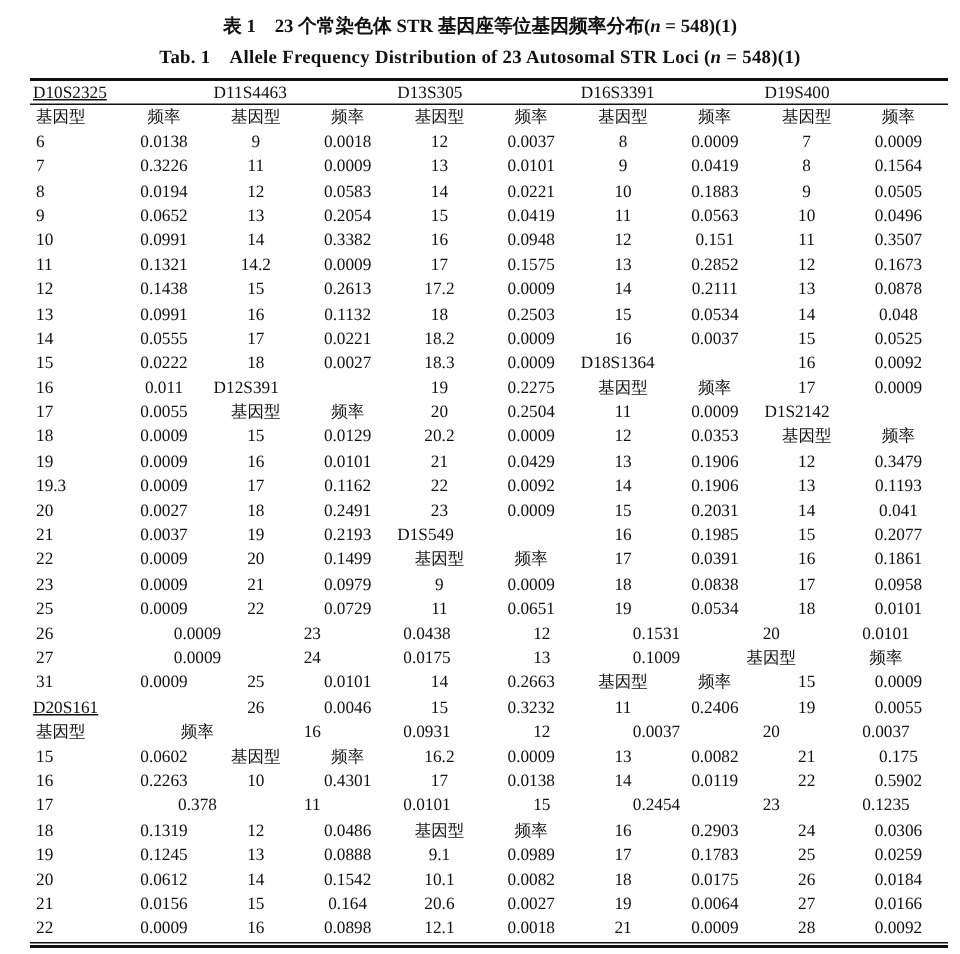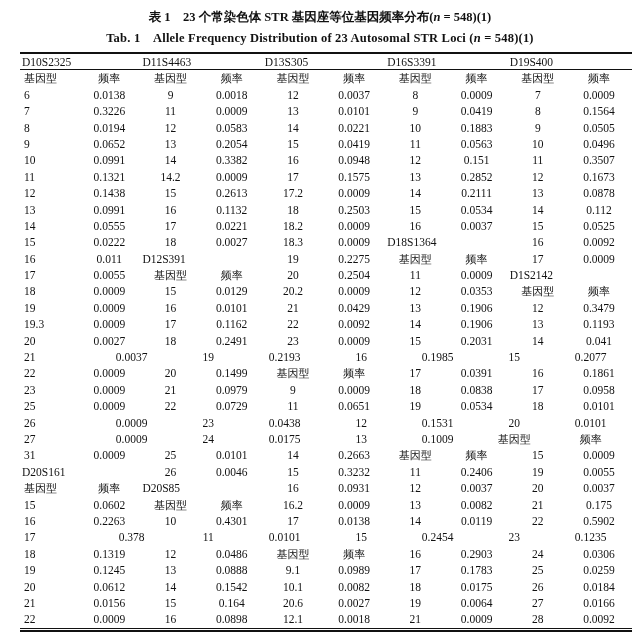--- a/index.html
+++ b/index.html
@@ -17,21 +17,21 @@
   .ital { font-style:italic; }
 
   .table {
     position:absolute; left:20px; top:52px; width:612px;
     border-top:2px solid #111;
   }
   .trow { display:flex; width:100%; height:16.4px; line-height:16.2px; font-size:11.5px; }
   .trow.first { border-bottom:1.5px solid #111; }
   .group { flex:1 1 0; display:flex; min-width:0; }
   .locus { flex:1; text-align:left; font-size:11.5px; white-space:nowrap; overflow:hidden; }
-  .g0 .locus { text-align:left; padding-left:2px; }
+  .g0 .locus { text-align:left; padding-left:2px;text-decoration:underline; }
   .cell-a { width:46%; text-align:center; white-space:nowrap; }
   .cell-b { width:54%; text-align:center; white-space:nowrap; }
   .g0 .cell-a { text-align:left; padding-left:4px; }
   .head .cell-a, .head .cell-b { font-size:11px; }
   .bottom-rule { height:4px; border-top:1px solid #111; border-bottom:2px solid #111; }
 </style>
 </head>
 <body>
 
 <div class="page">
@@ -247,21 +247,21 @@
           <div class="group g2">
             <span class="cell-a">18</span>
             <span class="cell-b">0.2503</span>
           </div>
           <div class="group g3">
             <span class="cell-a">15</span>
             <span class="cell-b">0.0534</span>
           </div>
           <div class="group g4">
             <span class="cell-a">14</span>
-            <span class="cell-b">0.112</span>
+            <span class="cell-b">0.048</span>
           </div>
         </div>
         <div class="trow">
           <div class="group g0">
             <span class="cell-a">14</span>
             <span class="cell-b">0.0555</span>
           </div>
           <div class="group g1">
             <span class="cell-a">17</span>
             <span class="cell-b">0.0221</span>
@@ -432,20 +432,23 @@
         </div>
         <div class="trow">
           <div class="group g0">
             <span class="cell-a">21</span>
             <span class="cell-b">0.0037</span>
           </div>
           <div class="group g1">
             <span class="cell-a">19</span>
             <span class="cell-b">0.2193</span>
           </div>
+          <div class="group g2">
+            <span class="locus">D1S549</span>
+          </div>
           <div class="group g3">
             <span class="cell-a">16</span>
             <span class="cell-b">0.1985</span>
           </div>
           <div class="group g4">
             <span class="cell-a">15</span>
             <span class="cell-b">0.2077</span>
           </div>
         </div>
         <div class="trow">
@@ -590,23 +593,20 @@
           </div>
           <div class="group g4">
             <span class="cell-a">19</span>
             <span class="cell-b">0.0055</span>
           </div>
         </div>
         <div class="trow">
           <div class="group g0 head">
             <span class="cell-a">基因型</span>
             <span class="cell-b">频率</span>
-          </div>
-          <div class="group g1">
-            <span class="locus">D20S85</span>
           </div>
           <div class="group g2">
             <span class="cell-a">16</span>
             <span class="cell-b">0.0931</span>
           </div>
           <div class="group g3">
             <span class="cell-a">12</span>
             <span class="cell-b">0.0037</span>
           </div>
           <div class="group g4">

